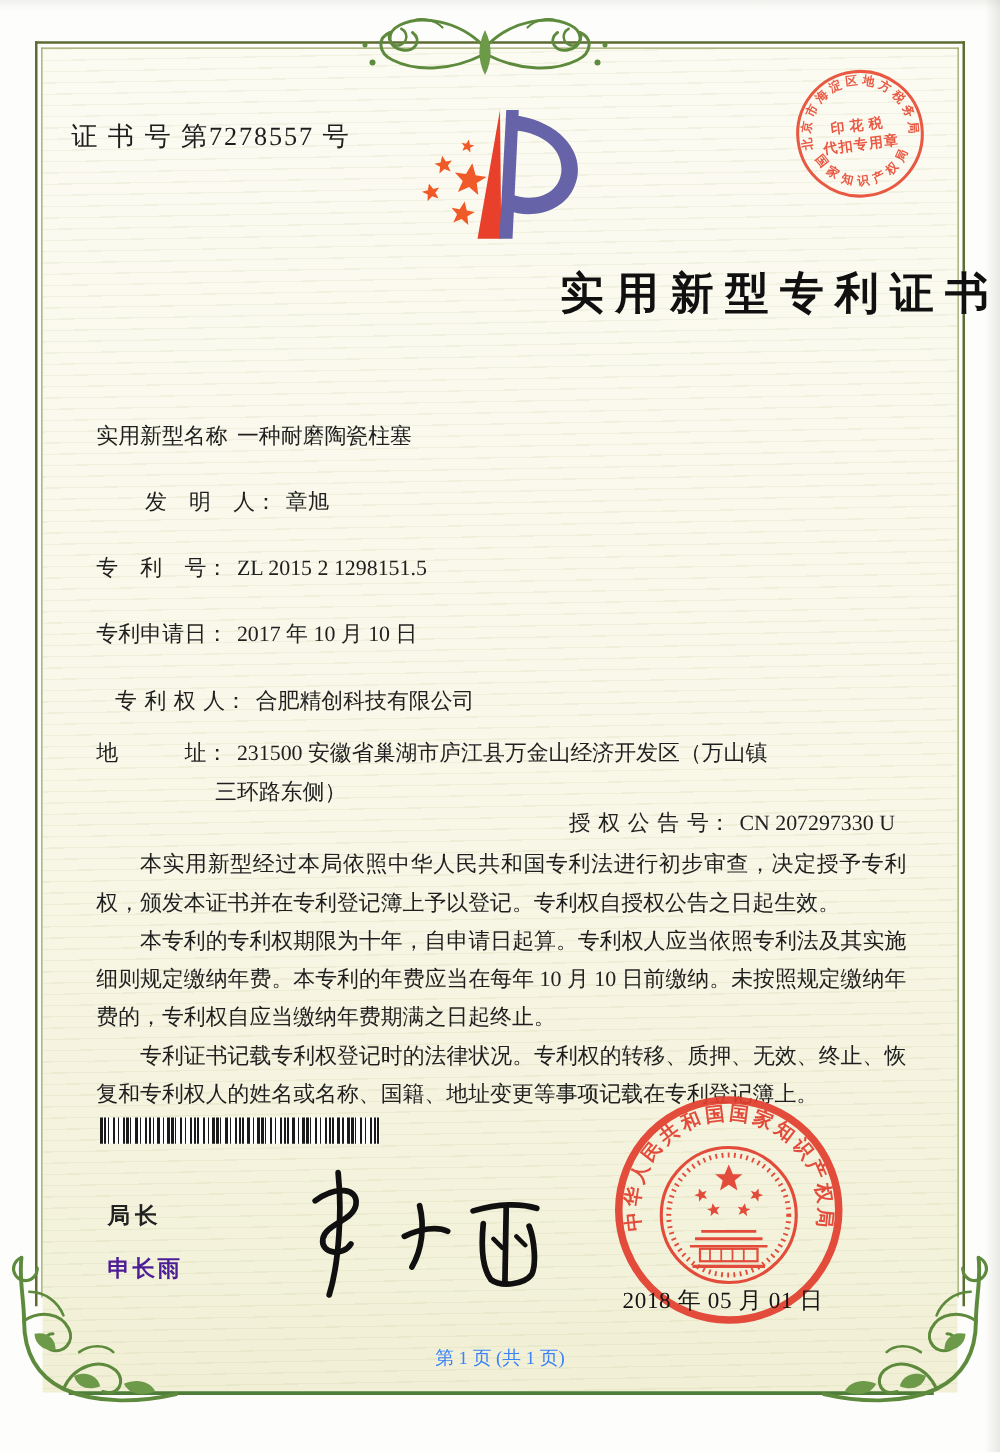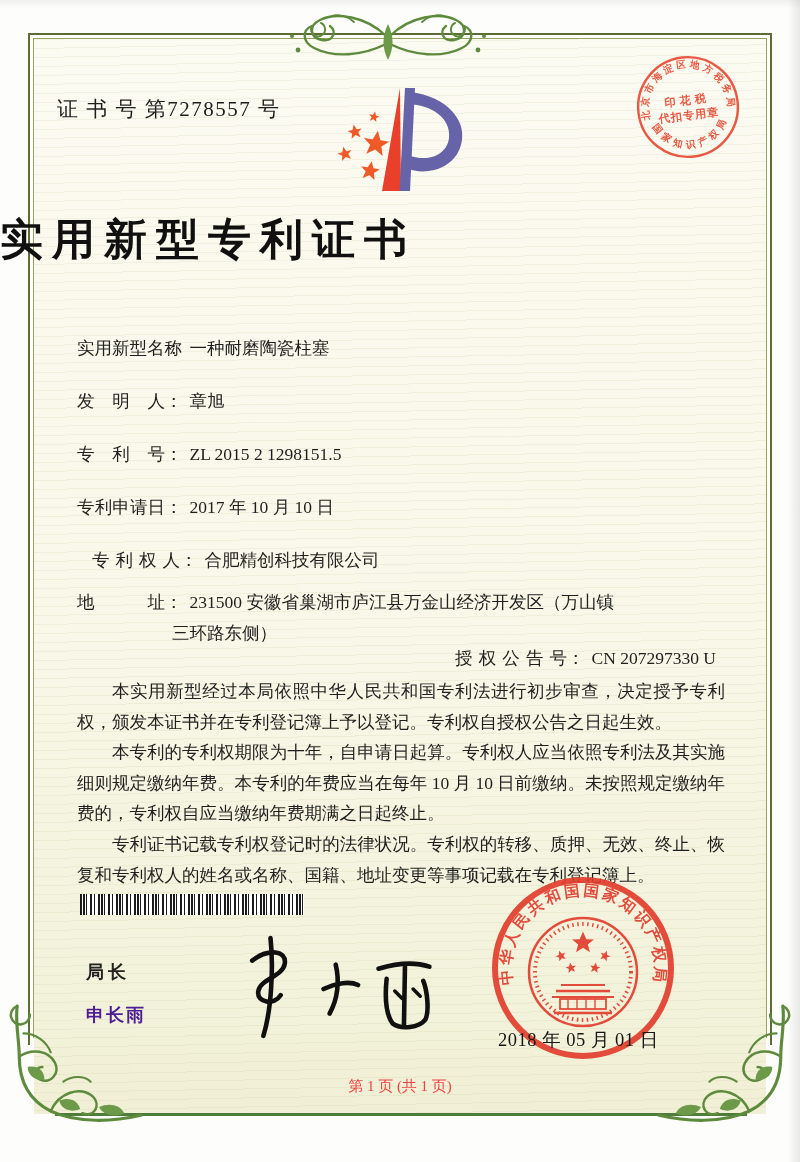--- a/index.html
+++ b/index.html
@@ -33,28 +33,28 @@
   .corner { position:absolute; width:138px; height:126px; }
   .corner-bl { left:8px; top:1004px; }
   .corner-br { left:654px; top:1004px; transform:scaleX(-1); }
 
   .cert-number { position:absolute; left:57px; top:95px; font-size:21px; letter-spacing:1.5px; color:#1d1d1d; }
 
   .logo { position:absolute; left:312px; top:74px; width:160px; height:134px; }
 
   .tax-stamp { position:absolute; left:630px; top:48px; width:116px; height:118px; transform:rotate(-7deg); opacity:.95; }
 
-  .title { position:absolute; left:0; top:211px; width:100%; text-align:left;
-    font-size:43px; font-weight:700; letter-spacing:9px; color:#101010; }
+  .title { position:absolute; left:0; top:211px; width:100%; text-align:right;
+    font-size:35px; font-weight:700; letter-spacing:9px; color:#101010; }
 
   .row { position:absolute; left:77px; font-size:17.5px; color:#1f1f1f; white-space:nowrap; }
   .flabel { display:inline-block; width:88px; text-align:justify; text-align-last:justify; }
   .flabel5 { display:inline-block; width:112px; text-align:justify; text-align-last:justify; }
   .colon { display:inline-block; margin-right:7px; }
-  .r-name { top:336px; } .r-inventor { top:389px; } .r-patno { top:442px; }
+  .r-name { top:336px; } .r-inventor { top:389px;margin-left:39px; } .r-patno { top:442px; }
   .r-filing { top:495px; } .r-patentee { top:548px;margin-left:15px; }
   .r-addr { top:590px; } .r-addr2 { top:621px; left:172px; }
   .r-grantd { top:646px; } .r-grantn { top:646px; left:455px; }
 
   .paragraphs { position:absolute; left:77px; top:676px; width:648px;
     font-size:17.5px; line-height:30.6px; text-align:justify; color:#1f1f1f; }
   .paragraphs p { margin:0; text-indent:2em; }
 
   .barcode { position:absolute; left:80px; top:894px; width:224px; height:21px;
     background:repeating-linear-gradient(90deg,#1a1a1a 0 2px,#fff 2px 3px,#1a1a1a 3px 5px,#fff 5px 6px,#1a1a1a 6px 7px,#fff 7px 10px,#1a1a1a 10px 12px,#fff 12px 14px,#1a1a1a 14px 15px,#fff 15px 18px); }
@@ -62,21 +62,21 @@
   .sig-title { position:absolute; left:86px; top:960px; font-family:Liberation Serif, serif;
     font-size:18px; letter-spacing:4px; color:#222; font-weight:600; }
   .sig-name  { position:absolute; left:86px; top:1003px; font-family:"Liberation Sans","DejaVu Sans",sans-serif;
     font-size:18px; letter-spacing:2px; color:#4c1d95; font-weight:600; }
   .signature-svg { position:absolute; left:215px; top:930px; width:220px; height:110px; }
 
   .seal-svg { position:absolute; left:488px; top:873px; width:190px; height:190px; opacity:.92; }
   .seal-date { position:absolute; left:498px; top:1027px; font-size:18.5px; color:#151515;
     letter-spacing:.5px; white-space:nowrap; }
 
-  .footer { position:absolute; left:0; top:1077px; width:100%; text-align:center; font-size:15px; color:#ef4444; }
+  .footer { position:absolute; left:0; top:1077px; width:100%; text-align:center; font-size:15px; color:#3b82f6; }
 </style>
 </head>
 <body>
 
 <div class="page">
 
   <div class="inner-bg"></div>
 
   <div class="fl f-top-o"></div>
   <div class="fl2 f-top-i"></div>

